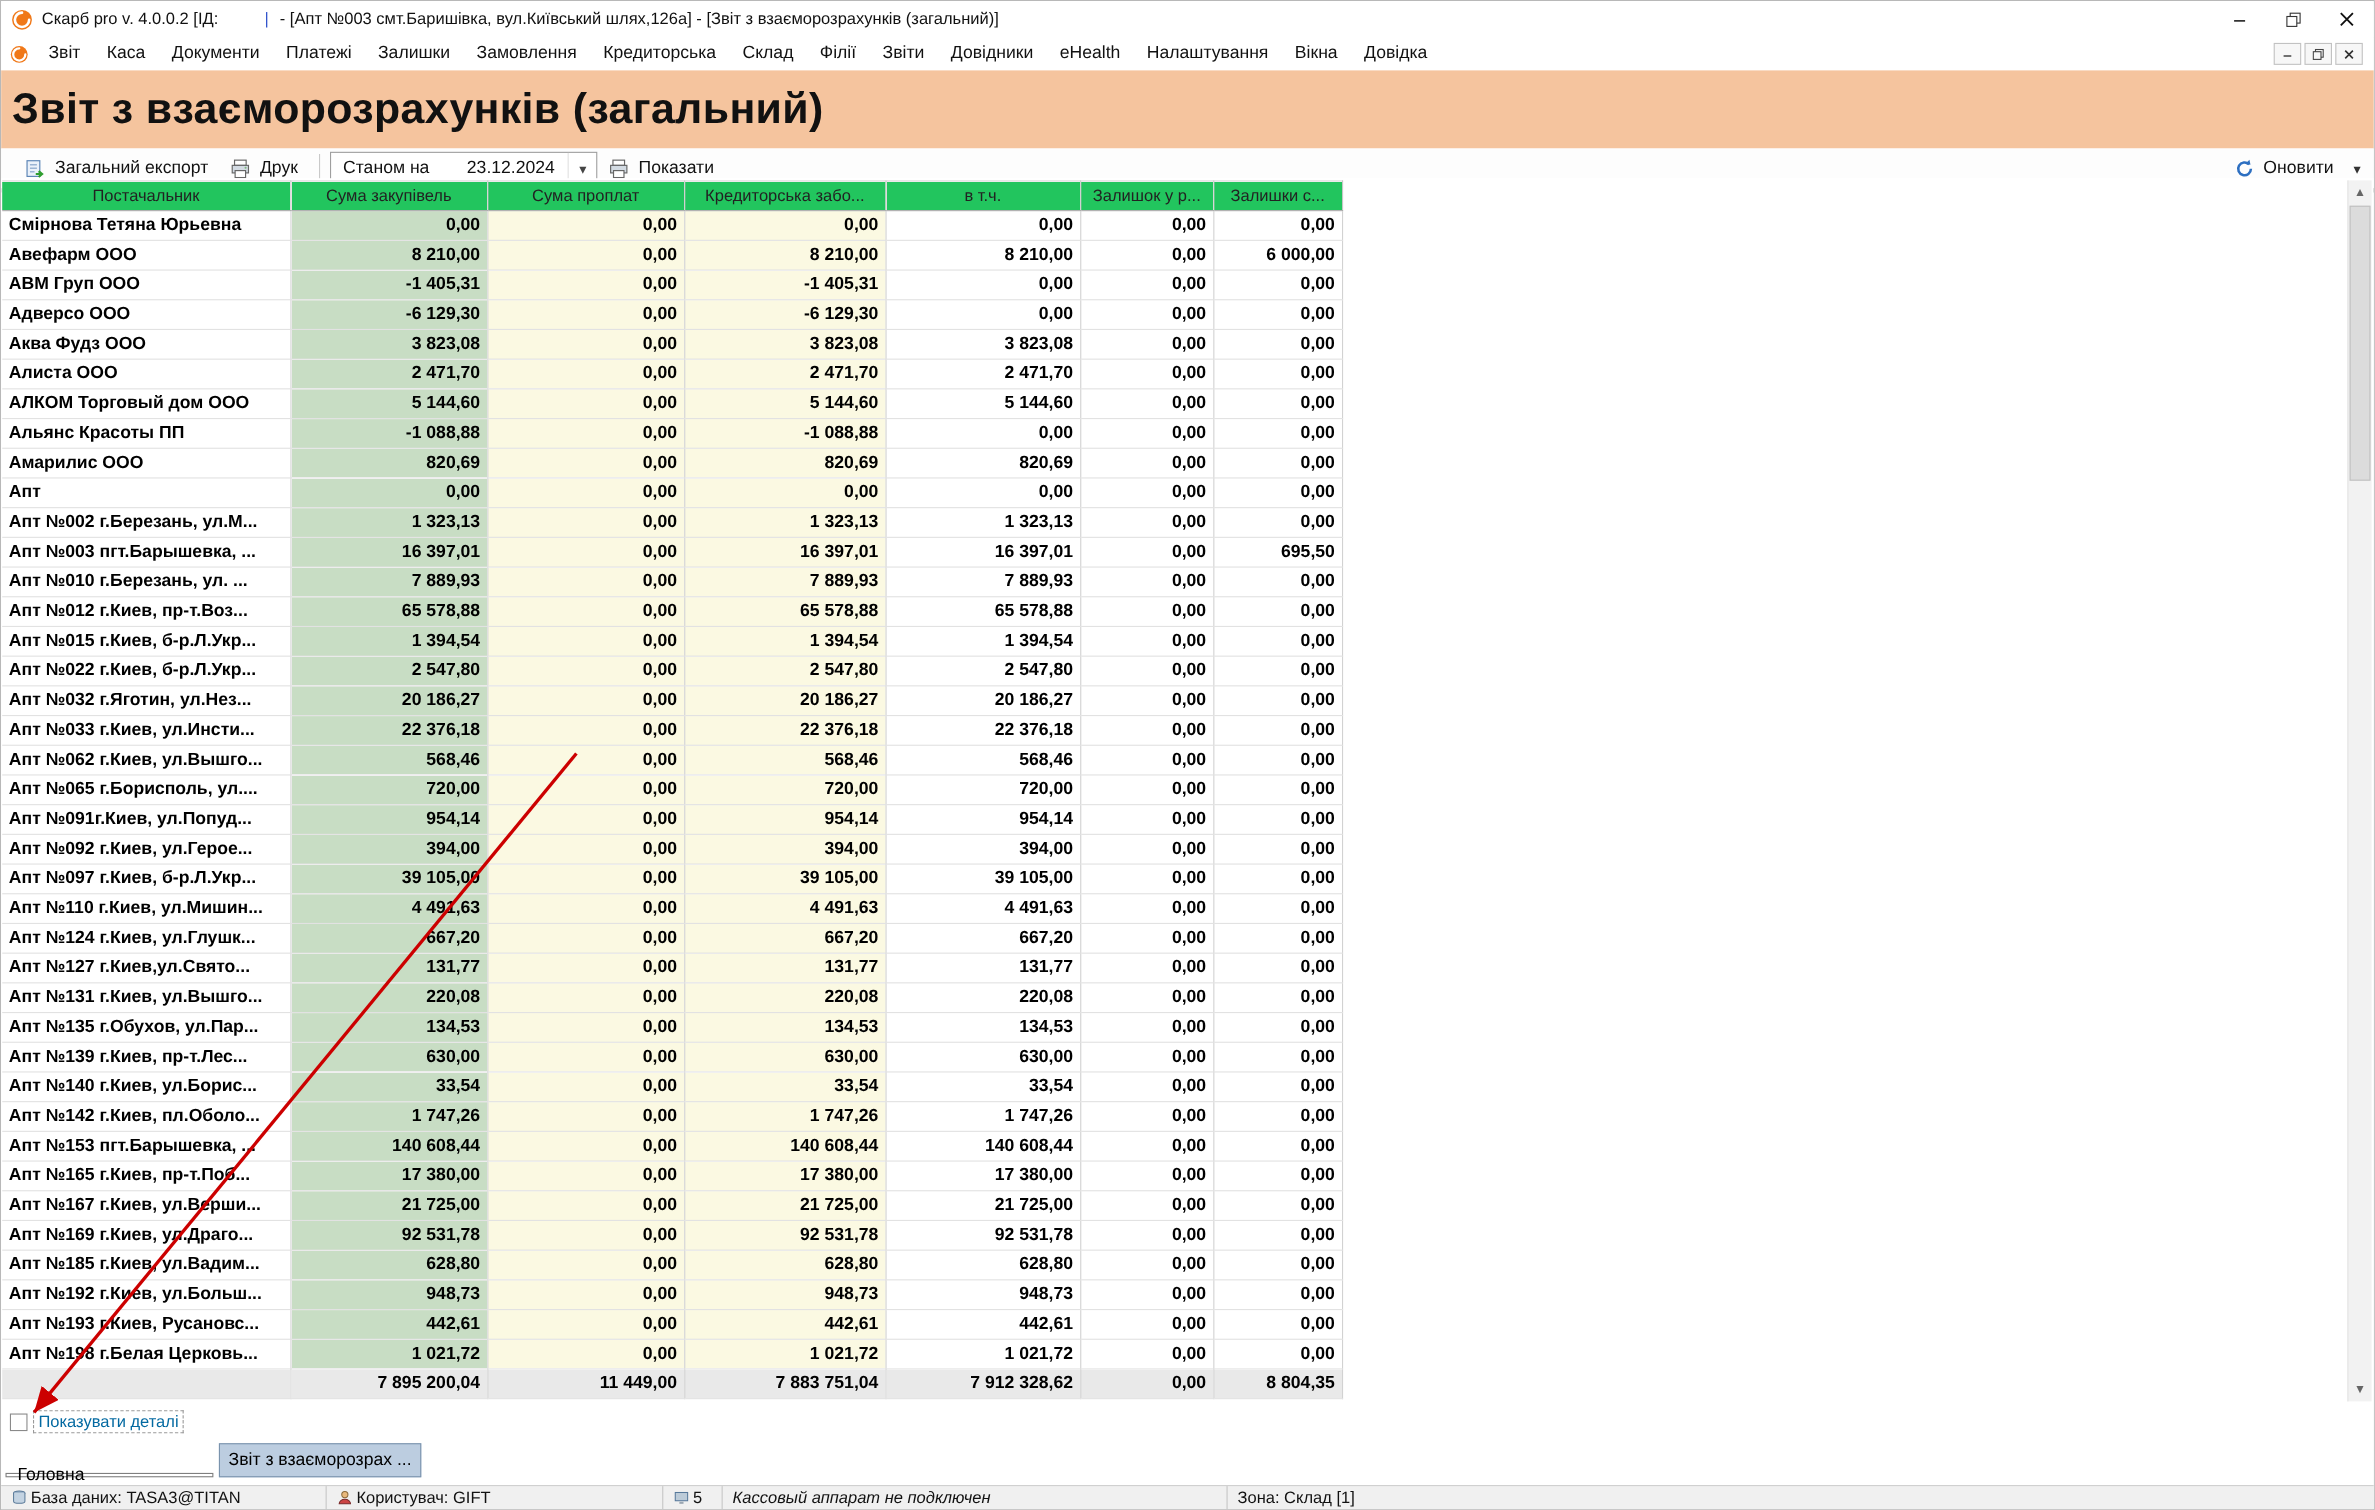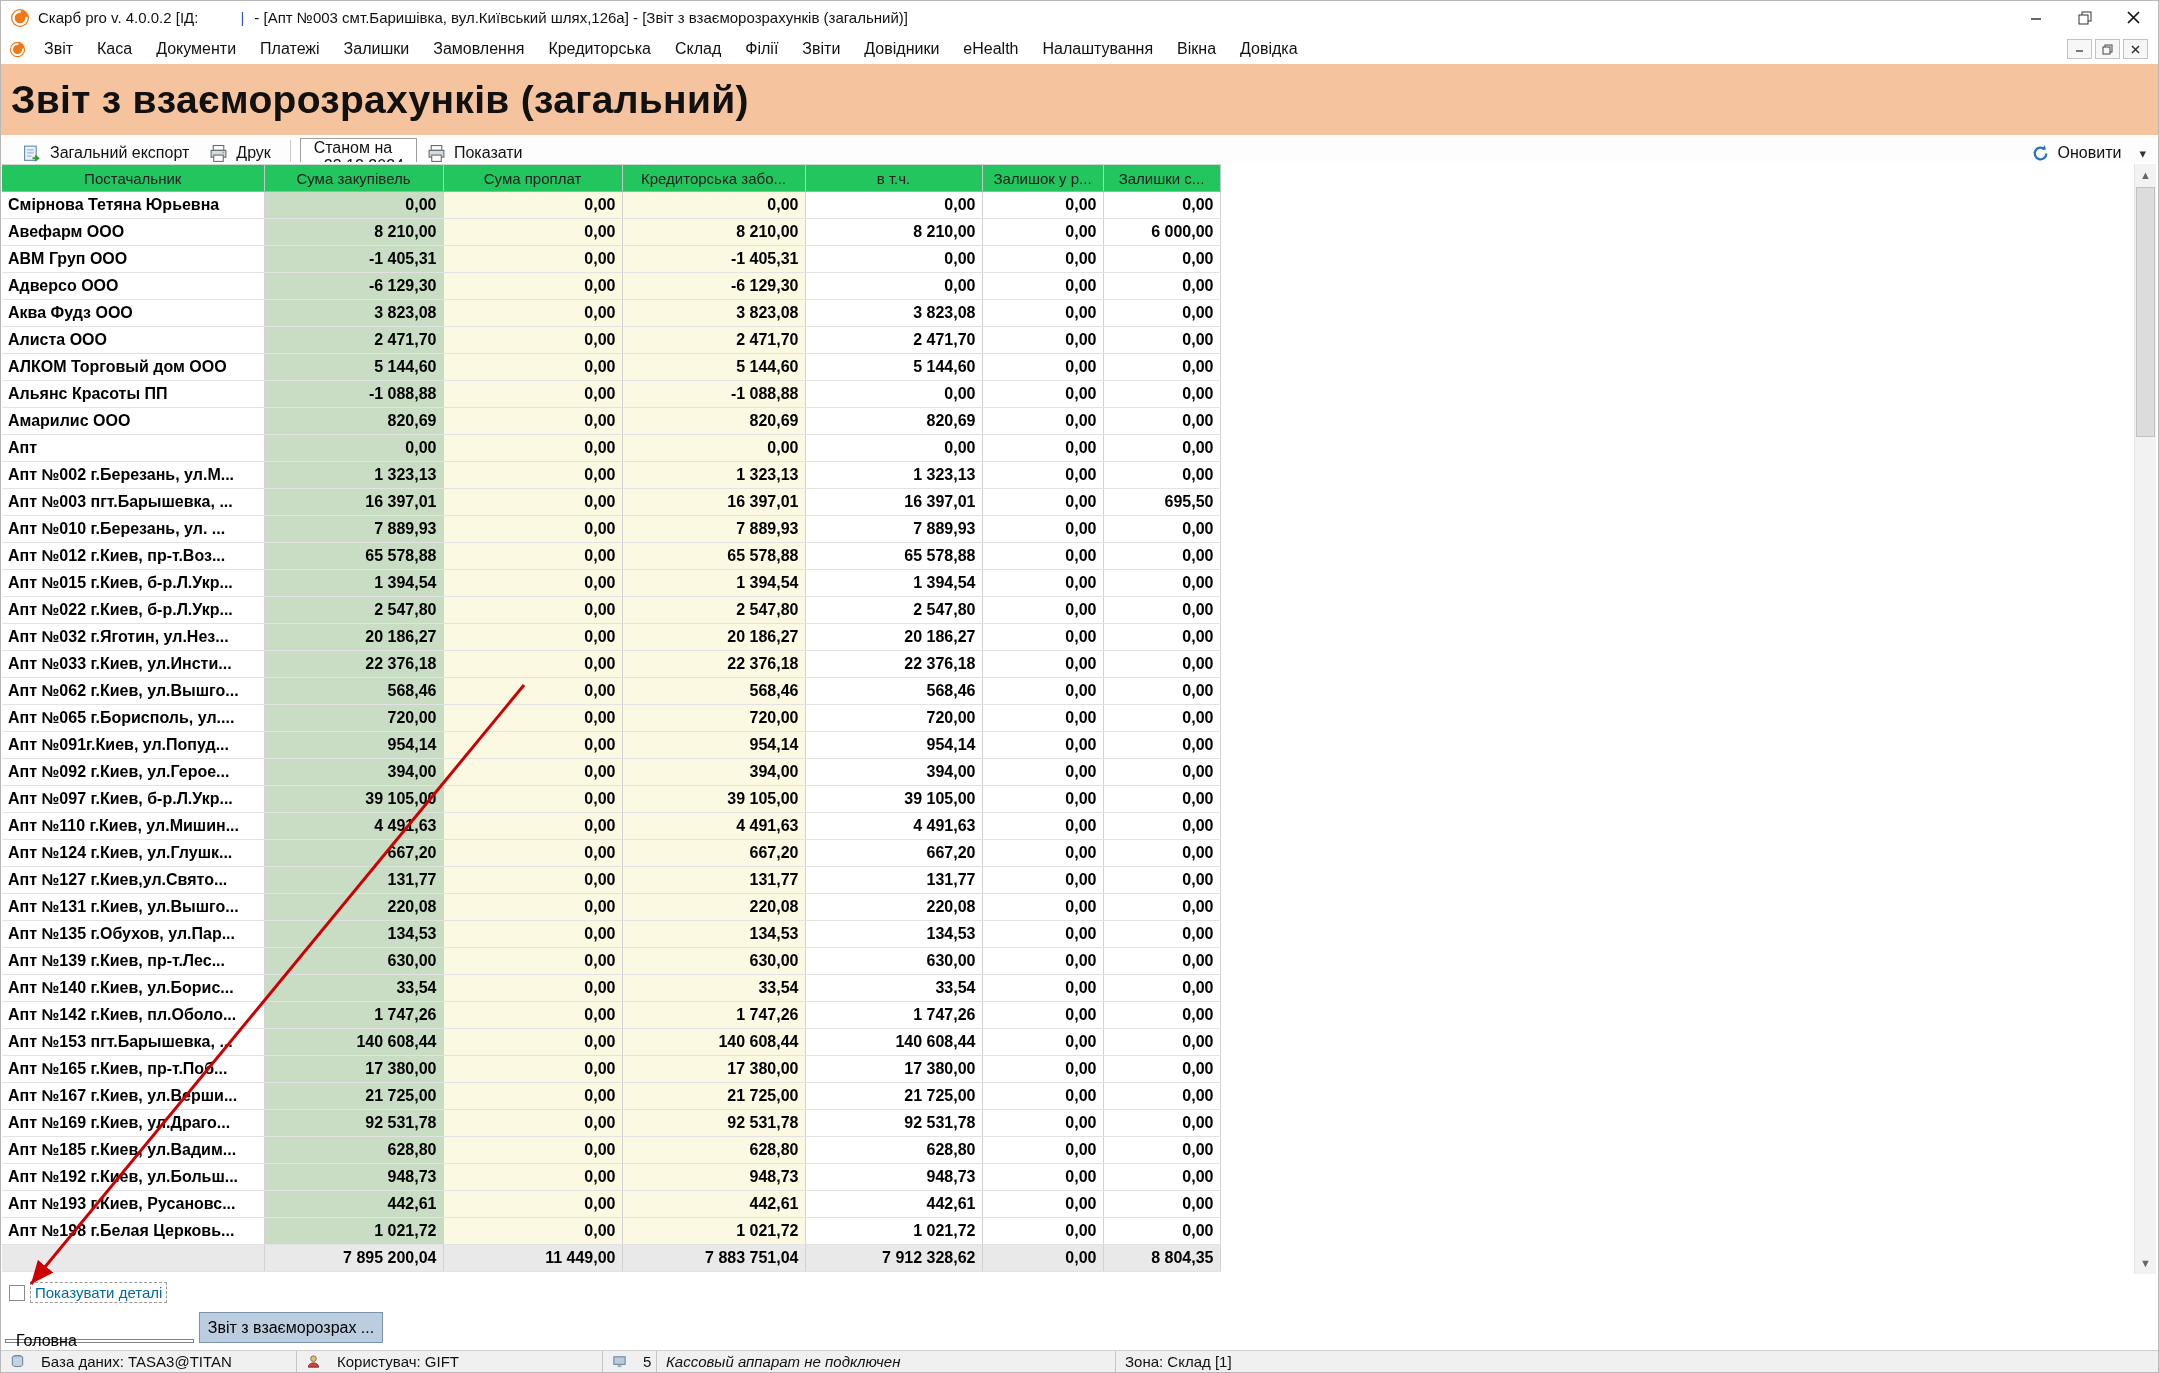--- a/index.html
+++ b/index.html
@@ -22,21 +22,21 @@
   .mdi-btn { width: 25px; height: 20px; border: 1px solid #c2c2c2; background: #f7f7f7; display: flex; align-items: center; justify-content: center; }
 
   
   .page-header { height: 71px; background: #f5c49e; display: flex; align-items: center; padding-left: 10px; }
   .page-title { font-size: 39px; font-weight: bold; color: #111; letter-spacing: 0.3px; }
 
   
   .toolbar { height: 40px; background: #fdfdfd; border-bottom: 4px solid #737373; display: flex; align-items: center; padding: 0 12px; font-size: 16px; color: #111; }
   .tool-btn { display: flex; align-items: center; gap: 8px; padding: 0 9px; height: 31px; background: transparent; border: 1px solid transparent; cursor: default; white-space: nowrap; }
   .tb-divider { width: 1px; height: 27px; background: #c9c9c9; margin: 0 9px; }
-  .asof-group { display: flex; align-items: center; height: 31px; border: 1px solid #9f9f9f; background: #fff; padding-left: 11px; flex-direction: column; }
+  .asof-group { display: flex; align-items: center; height: 31px; border: 1px solid #9f9f9f; background: #fff; padding-left: 11px; }
   .asof-label { margin-right: 22px; }
   .asof-date { padding: 0 12px; }
   .dd-btn { width: 26px; height: 29px; display: flex; align-items: center; justify-content: center; color: #444; font-size: 13px; border-left: 1px solid #e0e0e0; }
   .refresh-area { margin-left: auto; display: flex; align-items: center; }
   .chev { font-size: 13px; color: #333; margin-left: 8px; }
 
   
   .content { position: absolute; top: 161px; left: 0; right: 0; bottom: 22px; background: #fff; }
 
   table.report { border-collapse: collapse; table-layout: fixed; width: 1218px; position: absolute; top: 2px; left: 1px; font-size: 16px; }
@@ -67,21 +67,21 @@
   .bottom-tabs { position: absolute; left: 4px; top: 1150px; height: 31px; display: flex; gap: 5px; font-size: 16px; }
   .tab-home { width: 189px; background: #fff; border: 1px solid #7f7f7f; display: flex; align-items: center; padding-left: 10px; cursor: default; margin-top: 27px; }
   .tab-report { width: 184px; background: #bccde0; border: 1px solid #7a93ad; display: flex; align-items: center; justify-content: center; cursor: default; white-space: nowrap; overflow: hidden; padding: 0 6px; }
 
   
   .arrow-overlay { position: absolute; inset: 0; pointer-events: none; z-index: 50; }
 
   
   .statusbar { position: absolute; left: 0; right: 0; bottom: 0; height: 22px; background: #f0f0f0; border-top: 1px solid #d0d0d0;
     display: flex; align-items: center; font-size: 15px; color: #111; }
-  .sb-sec { height: 100%; display: flex; align-items: center; gap: 16px; padding-left: 9px; border-right: 1px solid #c6c6c6; white-space: nowrap; overflow: hidden; }
+  .sb-sec { height: 100%; display: flex; align-items: center; gap: 3px; padding-left: 9px; border-right: 1px solid #c6c6c6; white-space: nowrap; overflow: hidden; }
   .sb1 { width: 296px; } .sb2 { width: 306px; } .sb3 { width: 54px; } .sb4 { width: 459px; font-style: italic; } .sb5 { flex: 1; border-right: none; }
 
   .icon { display: inline-flex; flex: none; }
 </style>
 </head>
 <body>
 
 <div class="app">
 
   <div class="titlebar">

